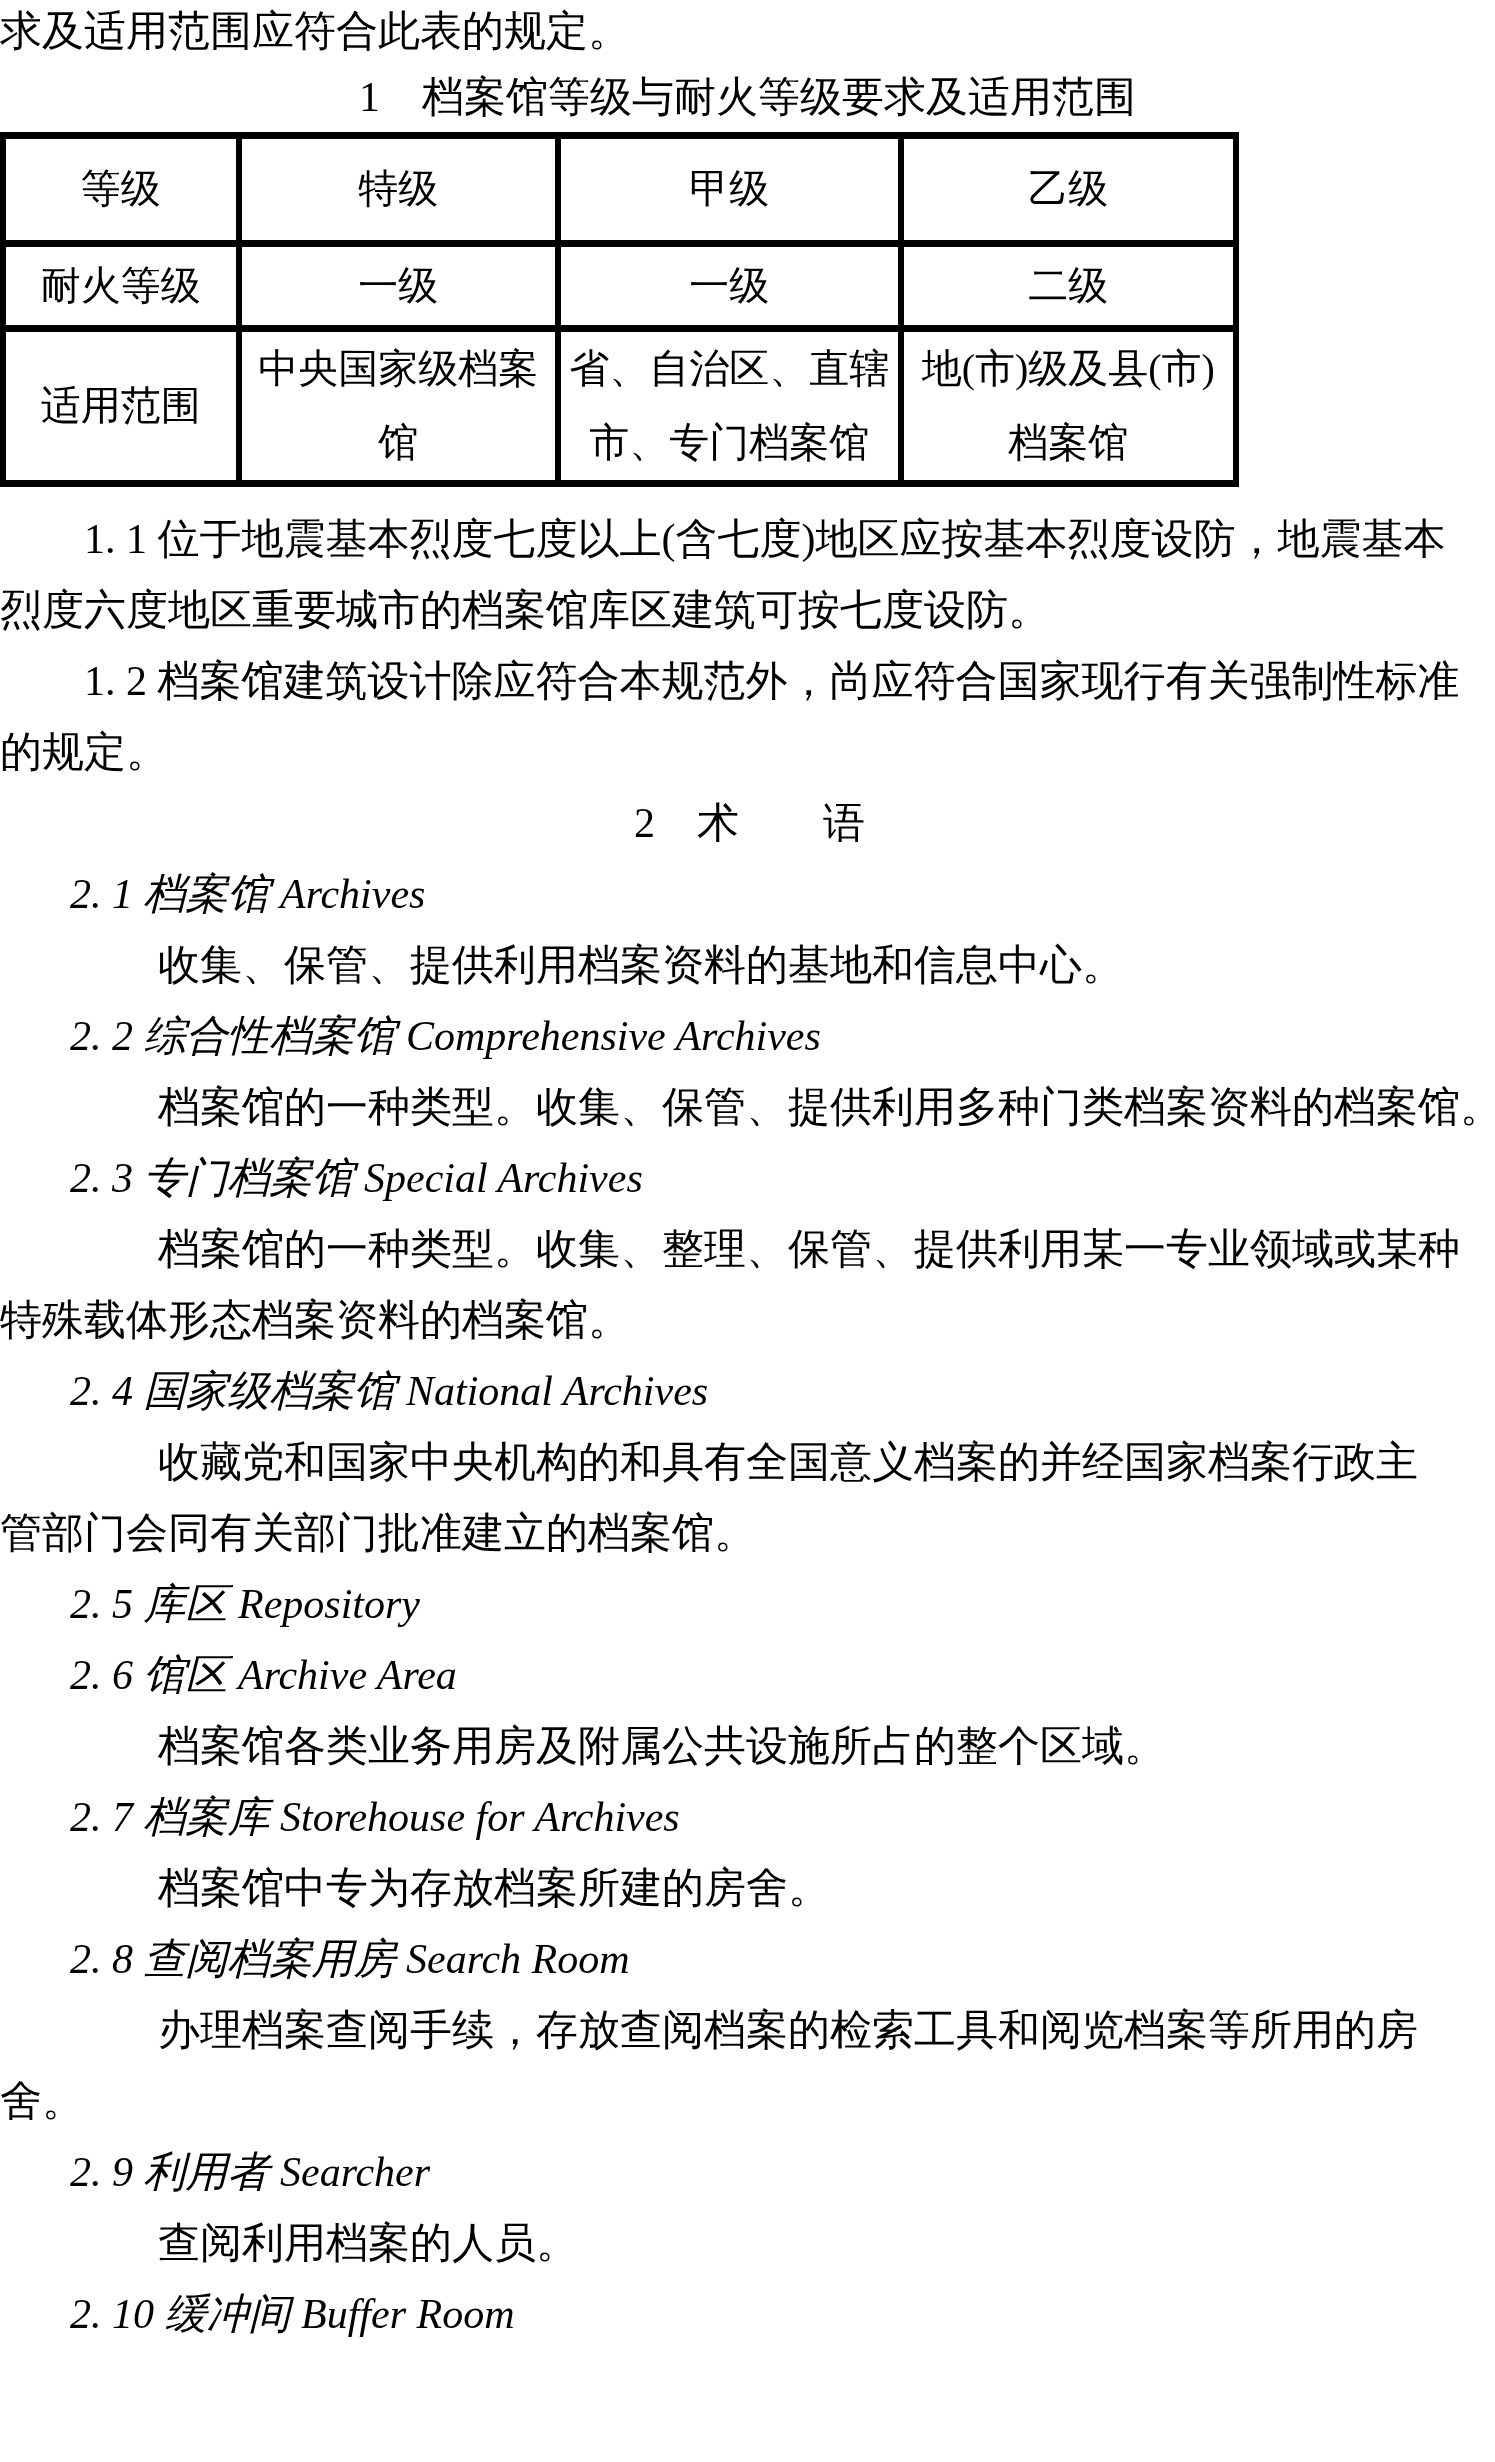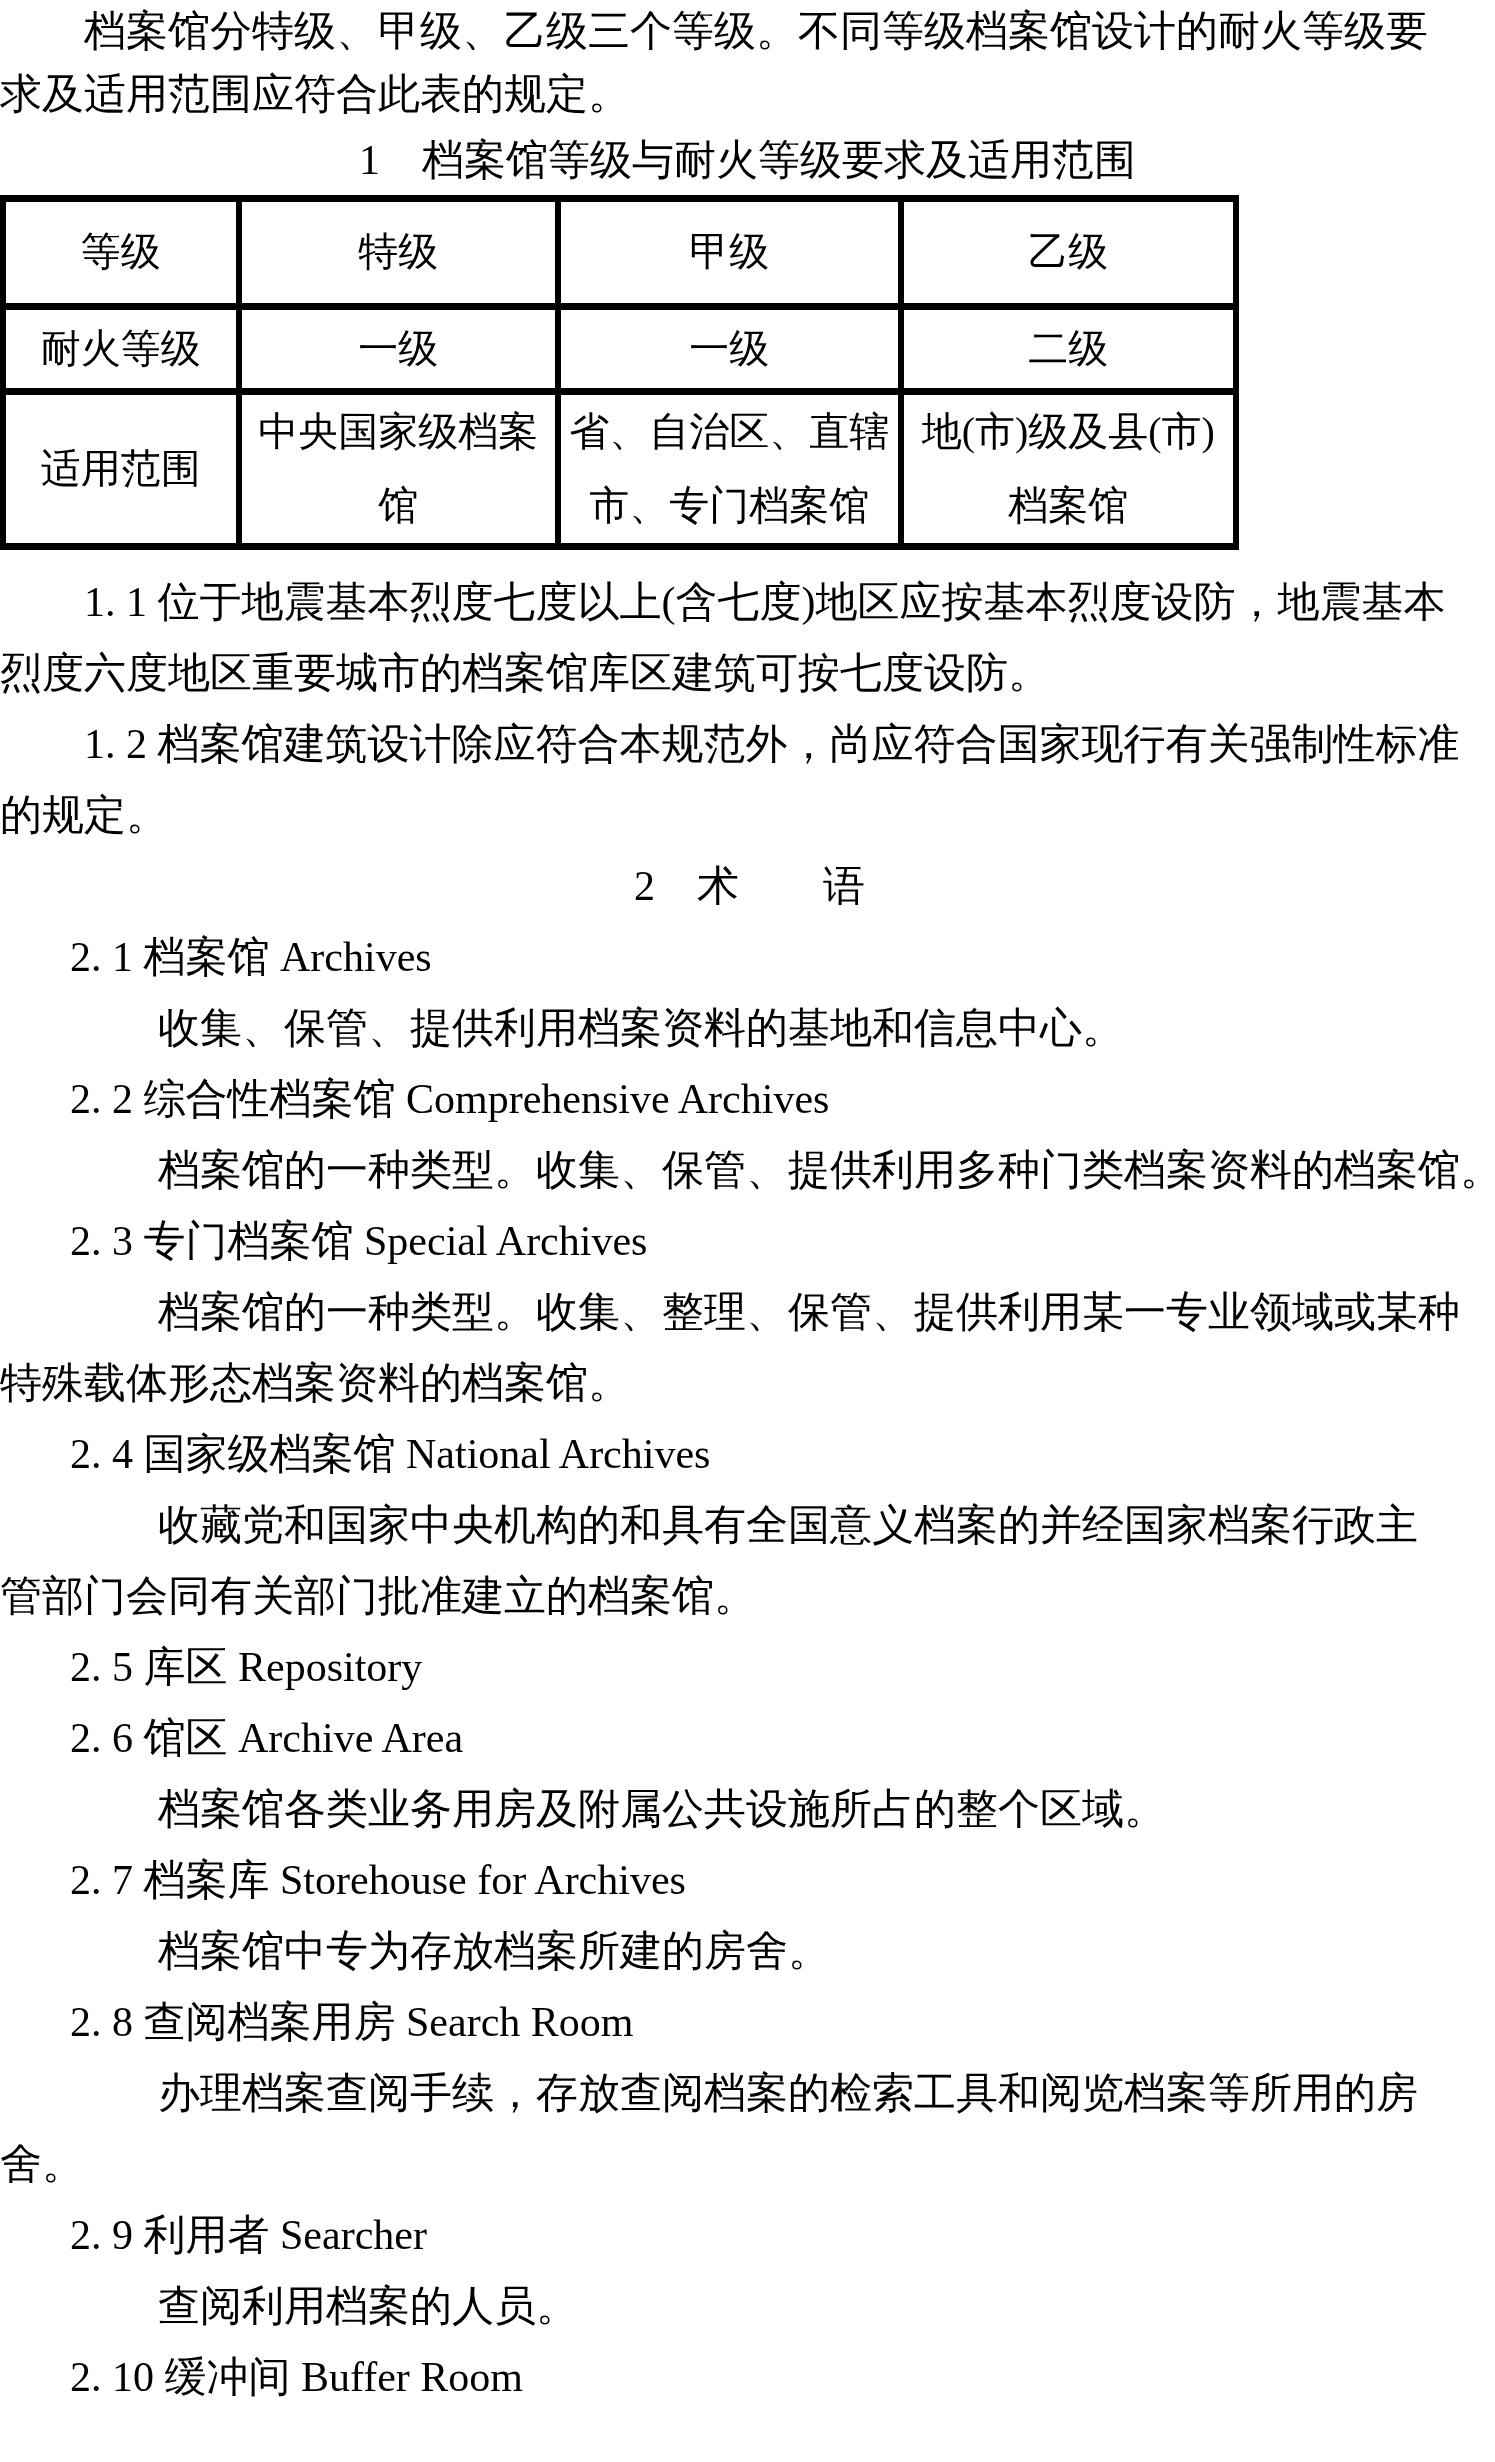--- a/index.html
+++ b/index.html
@@ -25,21 +25,21 @@
     white-space: nowrap;
     height: 71px;
     line-height: 71px;
     overflow: hidden;
   }
   .intro .line {
     height: 63px;
     line-height: 63px;
   }
   .indent-para { padding-left: 84px; }
-  .indent-term { padding-left: 70px; }
+  .indent-term { padding-left: 70px; font-style: italic; }
   .indent-def  { padding-left: 158px; }
   .caption {
     margin-top: 8px;
     height: 53px;
     line-height: 53px;
     text-align: center;
     white-space: nowrap;
   }
   .heading {
     text-align: center;
@@ -71,21 +71,20 @@
   .body-block {
     margin-top: 17px;
   }
 </style>
 </head>
 <body>
 
 <div class="page">
 
   <div class="intro">
-    <div class="line indent-para">档案馆分特级、甲级、乙级三个等级。不同等级档案馆设计的耐火等级要</div>
     <div class="line">求及适用范围应符合此表的规定。</div>
   </div>
 
   <div class="caption">1　档案馆等级与耐火等级要求及适用范围</div>
 
   <table class="grade-table">
     <colgroup>
       <col class="c1">
         <col class="c2">
         <col class="c3">

